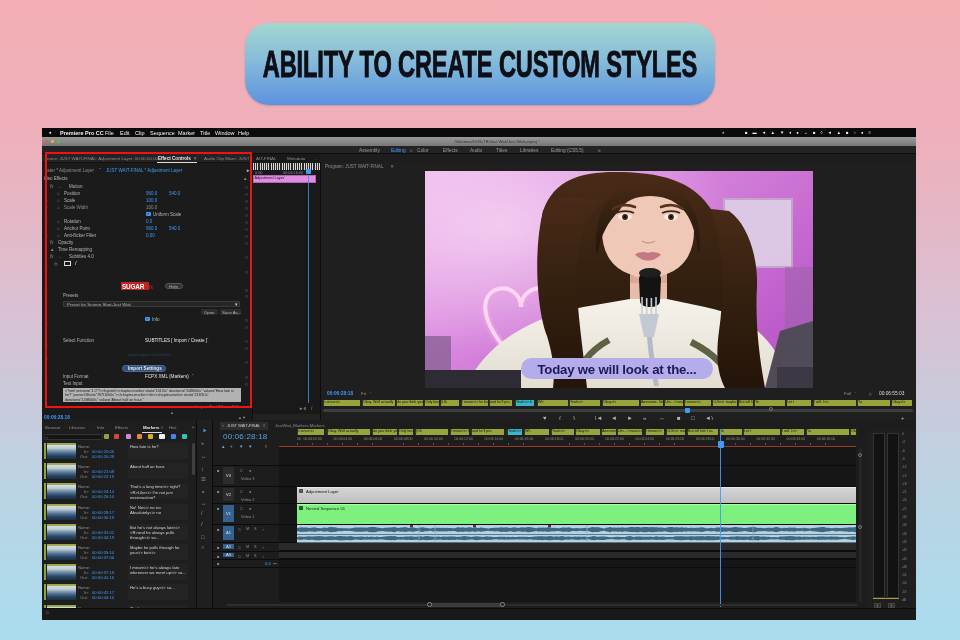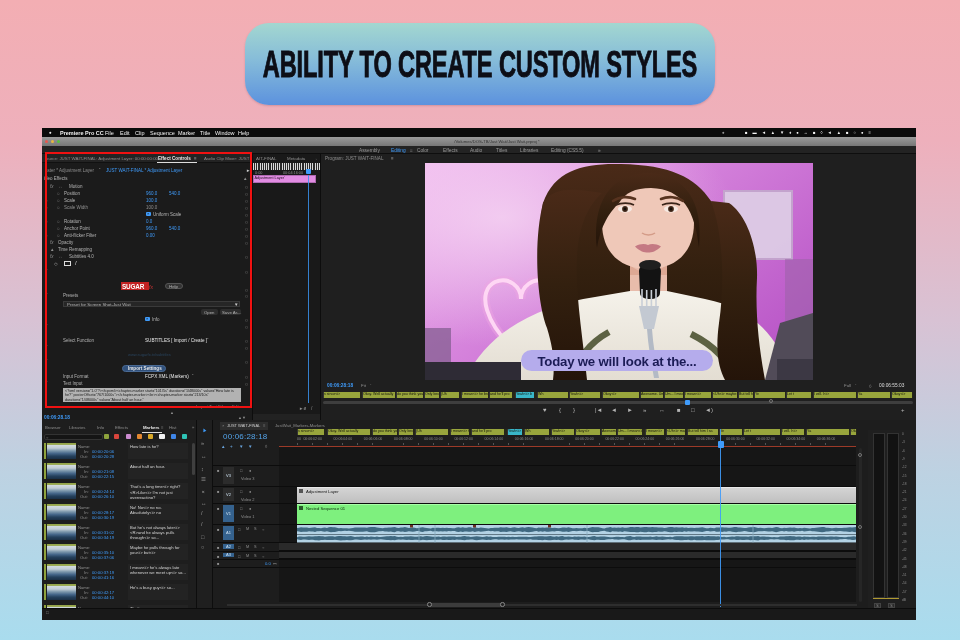--- a/index.html
+++ b/index.html
@@ -20,21 +20,21 @@
 #panels{position:absolute;left:0;top:26px;width:874px;height:266px;background:#1d1d1d}
 
 #bottomr{position:absolute;left:0;top:292px;width:874px;height:200px;background:#171717}
 .lb{position:absolute;font-size:4.5px;color:#b5b5b5;white-space:nowrap}
 .g{color:#8f8f8f}.b{color:#3f9bfa}.w{color:#e8e8e8}
 .rst{position:absolute;right:4px;font-size:5px;color:#aaa}
 #ec{position:absolute;left:0;top:0;width:210px;height:266px;background:#1b1b1b;overflow:hidden}
 #ec .hdr{position:absolute;left:0;top:0;width:210px;height:9px;background:#232323;border-bottom:1px solid #111}
 #redrect{position:absolute;left:3px;top:24px;width:207px;height:256px;border:2.9px solid #f01111;z-index:50}
 #midp{position:absolute;left:210px;top:0;width:68px;height:266px;background:#191919;border-left:1px solid #0d0d0d;overflow:hidden}
-#prog{position:absolute;left:278px;top:0;width:596px;height:266px;background:#1f1f1f;border-left:1px solid #0d0d0d;overflow:hidden}
+#prog{position:absolute;left:278px;top:8px;width:596px;height:266px;background:#1f1f1f;border-left:1px solid #0d0d0d;overflow:hidden}
 .seg{position:absolute;height:5.5px;background:#98a53c;color:#15150a;font-size:3.6px;overflow:hidden;white-space:nowrap;border-left:1px solid #333;line-height:5.5px}
 .segc{background:#39b6c8}
 #pmbar{position:absolute;left:2px;top:238px;width:590px;height:6px;background:#262618}
 #transport span{position:absolute;top:253px;font-size:6px;color:#b5b5b5}
 #tlbar{position:absolute;left:84px;top:9px;width:560px;height:6px;background:#262618;overflow:hidden}
 #markers{position:absolute;left:0;top:0;width:154px;height:200px;background:#1e1e1e;overflow:hidden}
 .thumb{position:absolute;width:29px;height:16px;background:linear-gradient(180deg,#97a74a 0,#97a74a 9%,#d4dce1 13%,#c2cdd5 32%,#7e99ad 48%,#46678a 65%,#24405c 82%,#1a2f45 100%)}
 .cmt{position:absolute;left:86px;width:60px;height:16px;background:#232323;color:#d6d6d6;font-size:4.2px;line-height:5.2px;padding:1px 2px;overflow:hidden}
 #tools{position:absolute;left:154px;top:0;width:16px;height:200px;background:#1f1f1f;border-left:1px solid #0d0d0d}
 #tl{position:absolute;left:170px;top:0;width:704px;height:200px;background:#1d1d1d;border-left:1px solid #0d0d0d;overflow:hidden}

